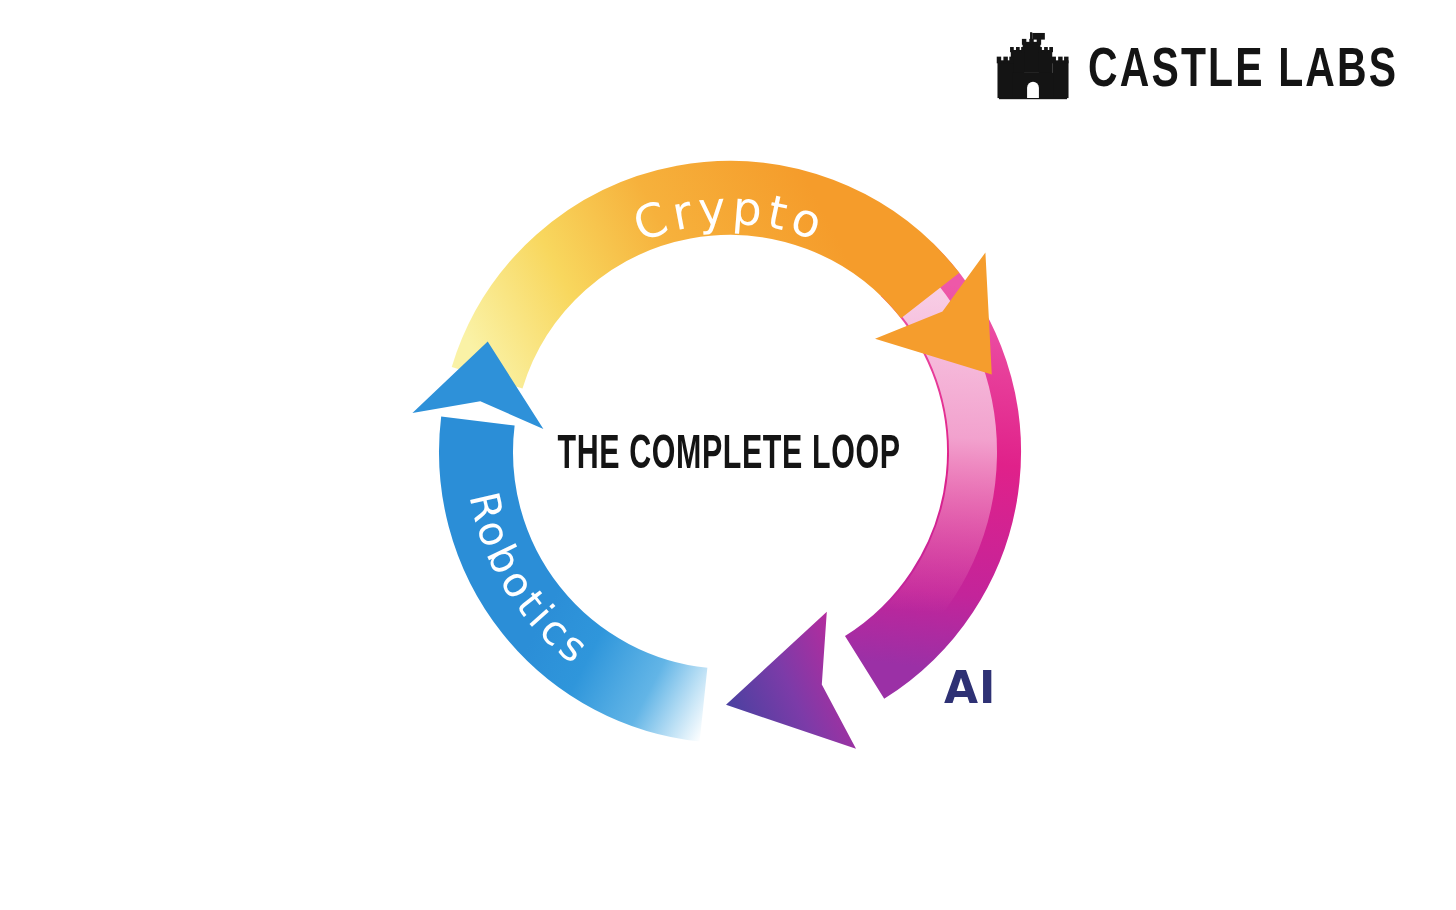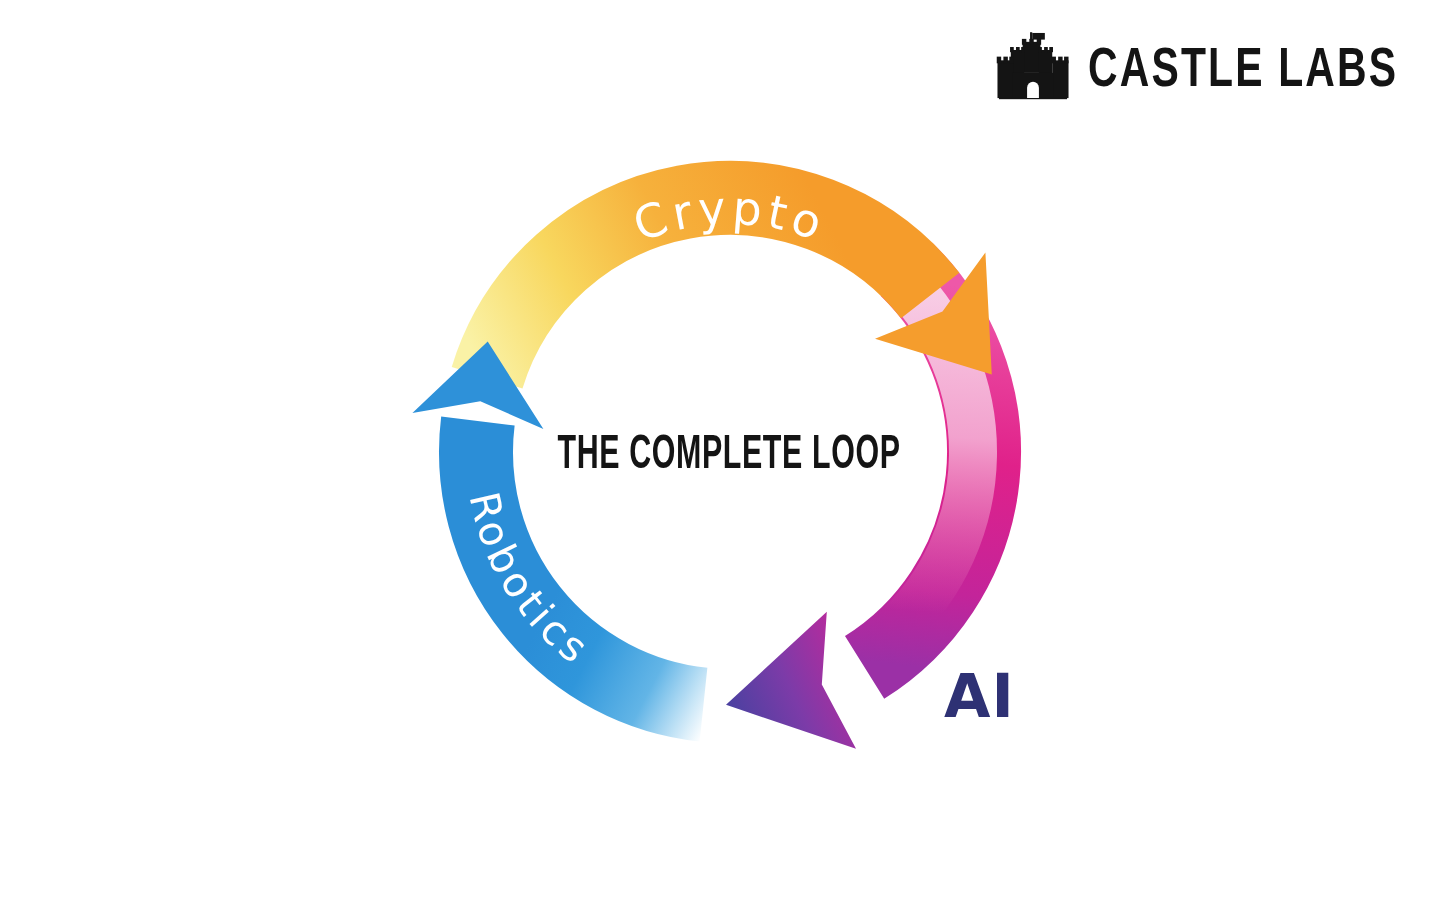--- a/index.html
+++ b/index.html
@@ -37,21 +37,21 @@
     font-size:49px;
     letter-spacing:1px;
     color:#141414;
     white-space:nowrap;
     line-height:1;
   }
   .label-ai{
     position:absolute;left:944px;top:666px;
     font-family:"DejaVu Sans","Liberation Sans",sans-serif;
     font-weight:700;
-    font-size:60px;
+    font-size:44px;
     color:#2E3174;
     line-height:1;
     letter-spacing:1px;
   }
   .arc-label{
     fill:#ffffff;
     font-family:"DejaVu Sans","Liberation Sans",sans-serif;
     font-weight:400;
   }
   .crypto-text{font-size:46px;letter-spacing:5px;}

